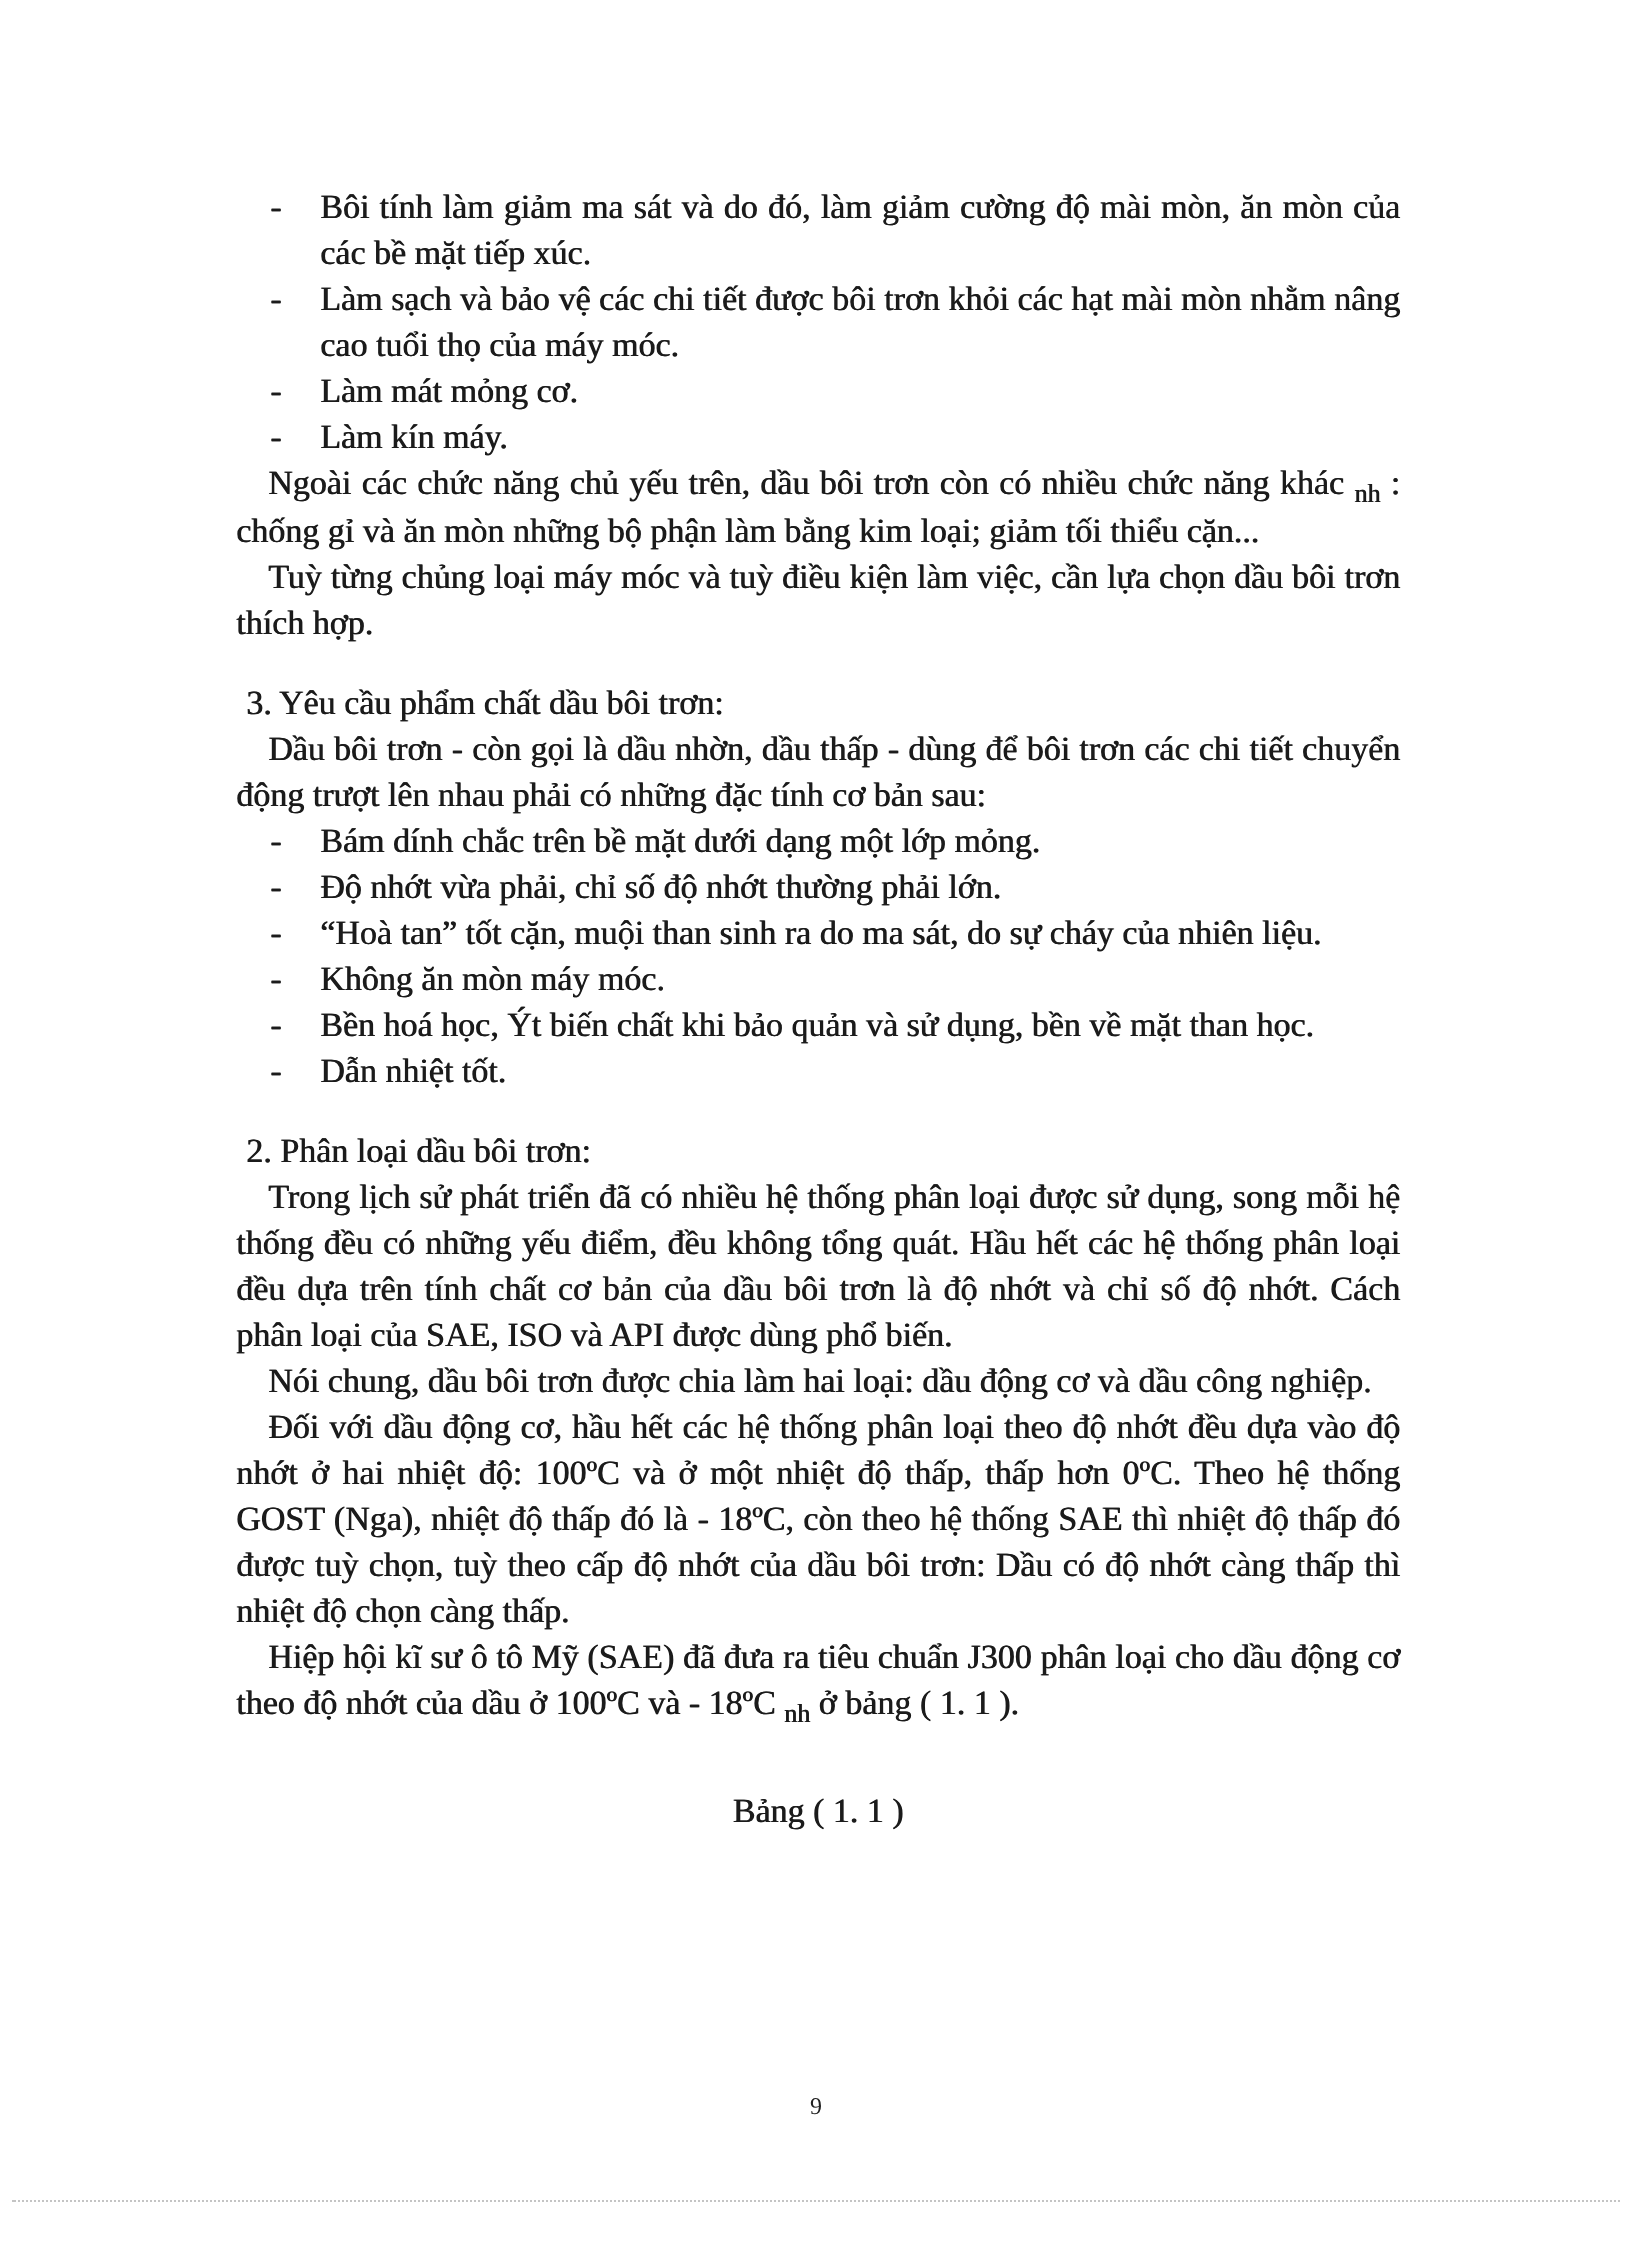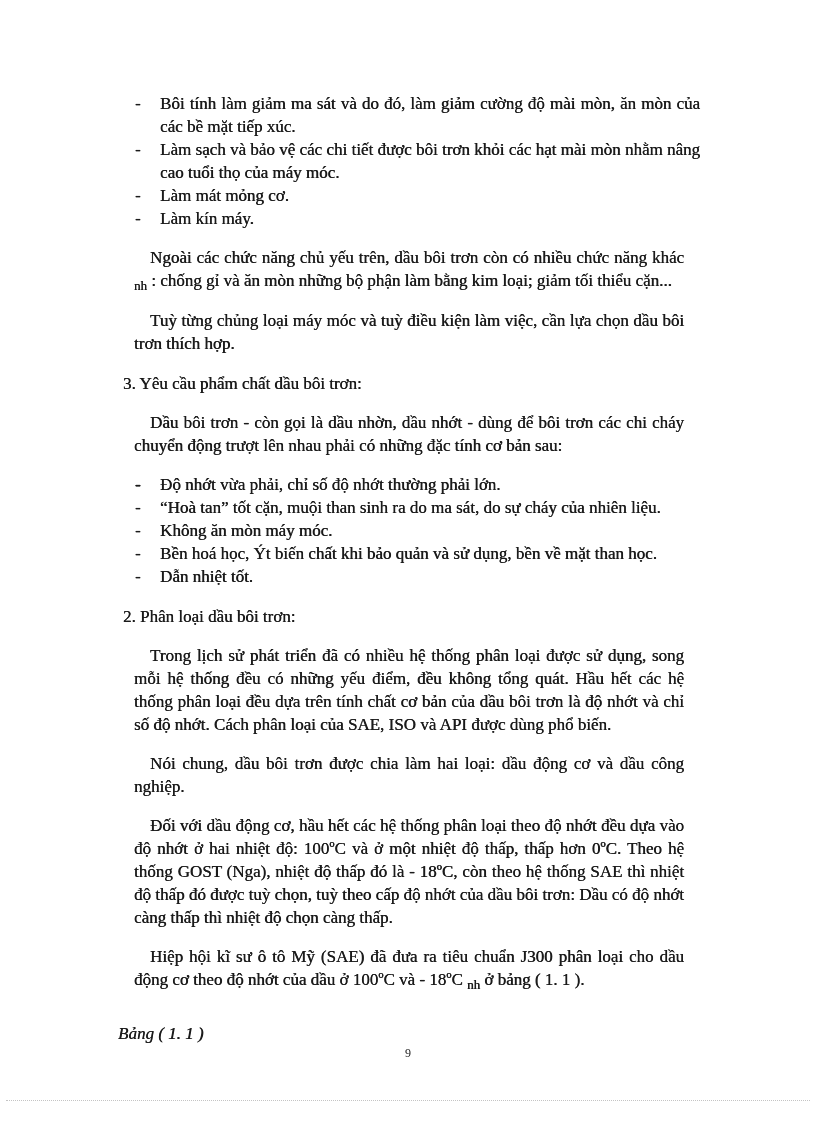--- a/index.html
+++ b/index.html
@@ -20,21 +20,21 @@
     position: absolute;
     left: 118px;
     top: 92px;
     width: 582px;
     font-size: 17px;
     line-height: 23px;
     text-align: justify;
     text-shadow: 0.35px 0 0 currentColor; 
   }
   .para {
-    margin: 16px;
+    margin: 0;
     text-indent: 16px;
   }
   .heading {
     margin: 17px 0 0 0;
     text-indent: 5px;
   }
   .dash-list {
     margin: 0;
     padding: 0;
     list-style: none;
@@ -49,21 +49,21 @@
     top: 0;
   }
   .subscript {
     font-size: 13px;
     position: relative;
     top: 4px;
   }
   .caption {
     margin: 30px 0 14px 0;
     text-indent: 0;
-    font-style: italic;
+    text-align: center;
   }
   .page-number {
     position: absolute;
     left: 0;
     right: 0;
     top: 1046px;
     text-align: center;
     font-size: 12px;
     color: #222;
   }
@@ -87,24 +87,24 @@
       <li><span class="dash">-</span><span>Làm mát mỏng cơ.</span></li>
       <li><span class="dash">-</span><span>Làm kín máy.</span></li>
     </ul>
 
     <p class="para"><span>Ngoài các chức năng chủ yếu trên, dầu bôi trơn còn có nhiều chức năng khác </span><span class="subscript">nh</span><span> : chống gỉ và ăn mòn những bộ phận làm bằng kim loại; giảm tối thiểu cặn...</span></p>
 
     <p class="para">Tuỳ từng chủng loại máy móc và tuỳ điều kiện làm việc, cần lựa chọn dầu bôi trơn thích hợp.</p>
 
     <p class="heading">3. Yêu cầu phẩm chất dầu bôi trơn:</p>
 
-    <p class="para">Dầu bôi trơn - còn gọi là dầu nhờn, dầu nhớt - dùng để bôi trơn các chi cháy chuyển động trượt lên nhau phải có những đặc tính cơ bản sau:</p>
+    <p class="para">Dầu bôi trơn - còn gọi là dầu nhờn, dầu thấp - dùng để bôi trơn các chi tiết chuyển động trượt lên nhau phải có những đặc tính cơ bản sau:</p>
 
     <ul class="dash-list">
-      <li><span class="dash">-</span></li>
+      <li><span class="dash">-</span><span>Bám dính chắc trên bề mặt dưới dạng một lớp mỏng.</span></li>
       <li><span class="dash">-</span><span>Độ nhớt vừa phải, chỉ số độ nhớt thường phải lớn.</span></li>
       <li><span class="dash">-</span><span>“Hoà tan” tốt cặn, muội than sinh ra do ma sát, do sự cháy của nhiên liệu.</span></li>
       <li><span class="dash">-</span><span>Không ăn mòn máy móc.</span></li>
       <li><span class="dash">-</span><span>Bền hoá học, Ýt biến chất khi bảo quản và sử dụng, bền về mặt than học.</span></li>
       <li><span class="dash">-</span><span>Dẫn nhiệt tốt.</span></li>
     </ul>
 
     <p class="heading">2. Phân loại dầu bôi trơn:</p>
 
     <p class="para">Trong lịch sử phát triển đã có nhiều hệ thống phân loại được sử dụng, song mỗi hệ thống đều có những yếu điểm, đều không tổng quát. Hầu hết các hệ thống phân loại đều dựa trên tính chất cơ bản của dầu bôi trơn là độ nhớt và chỉ số độ nhớt. Cách phân loại của SAE, ISO và API được dùng phổ biến.</p>

